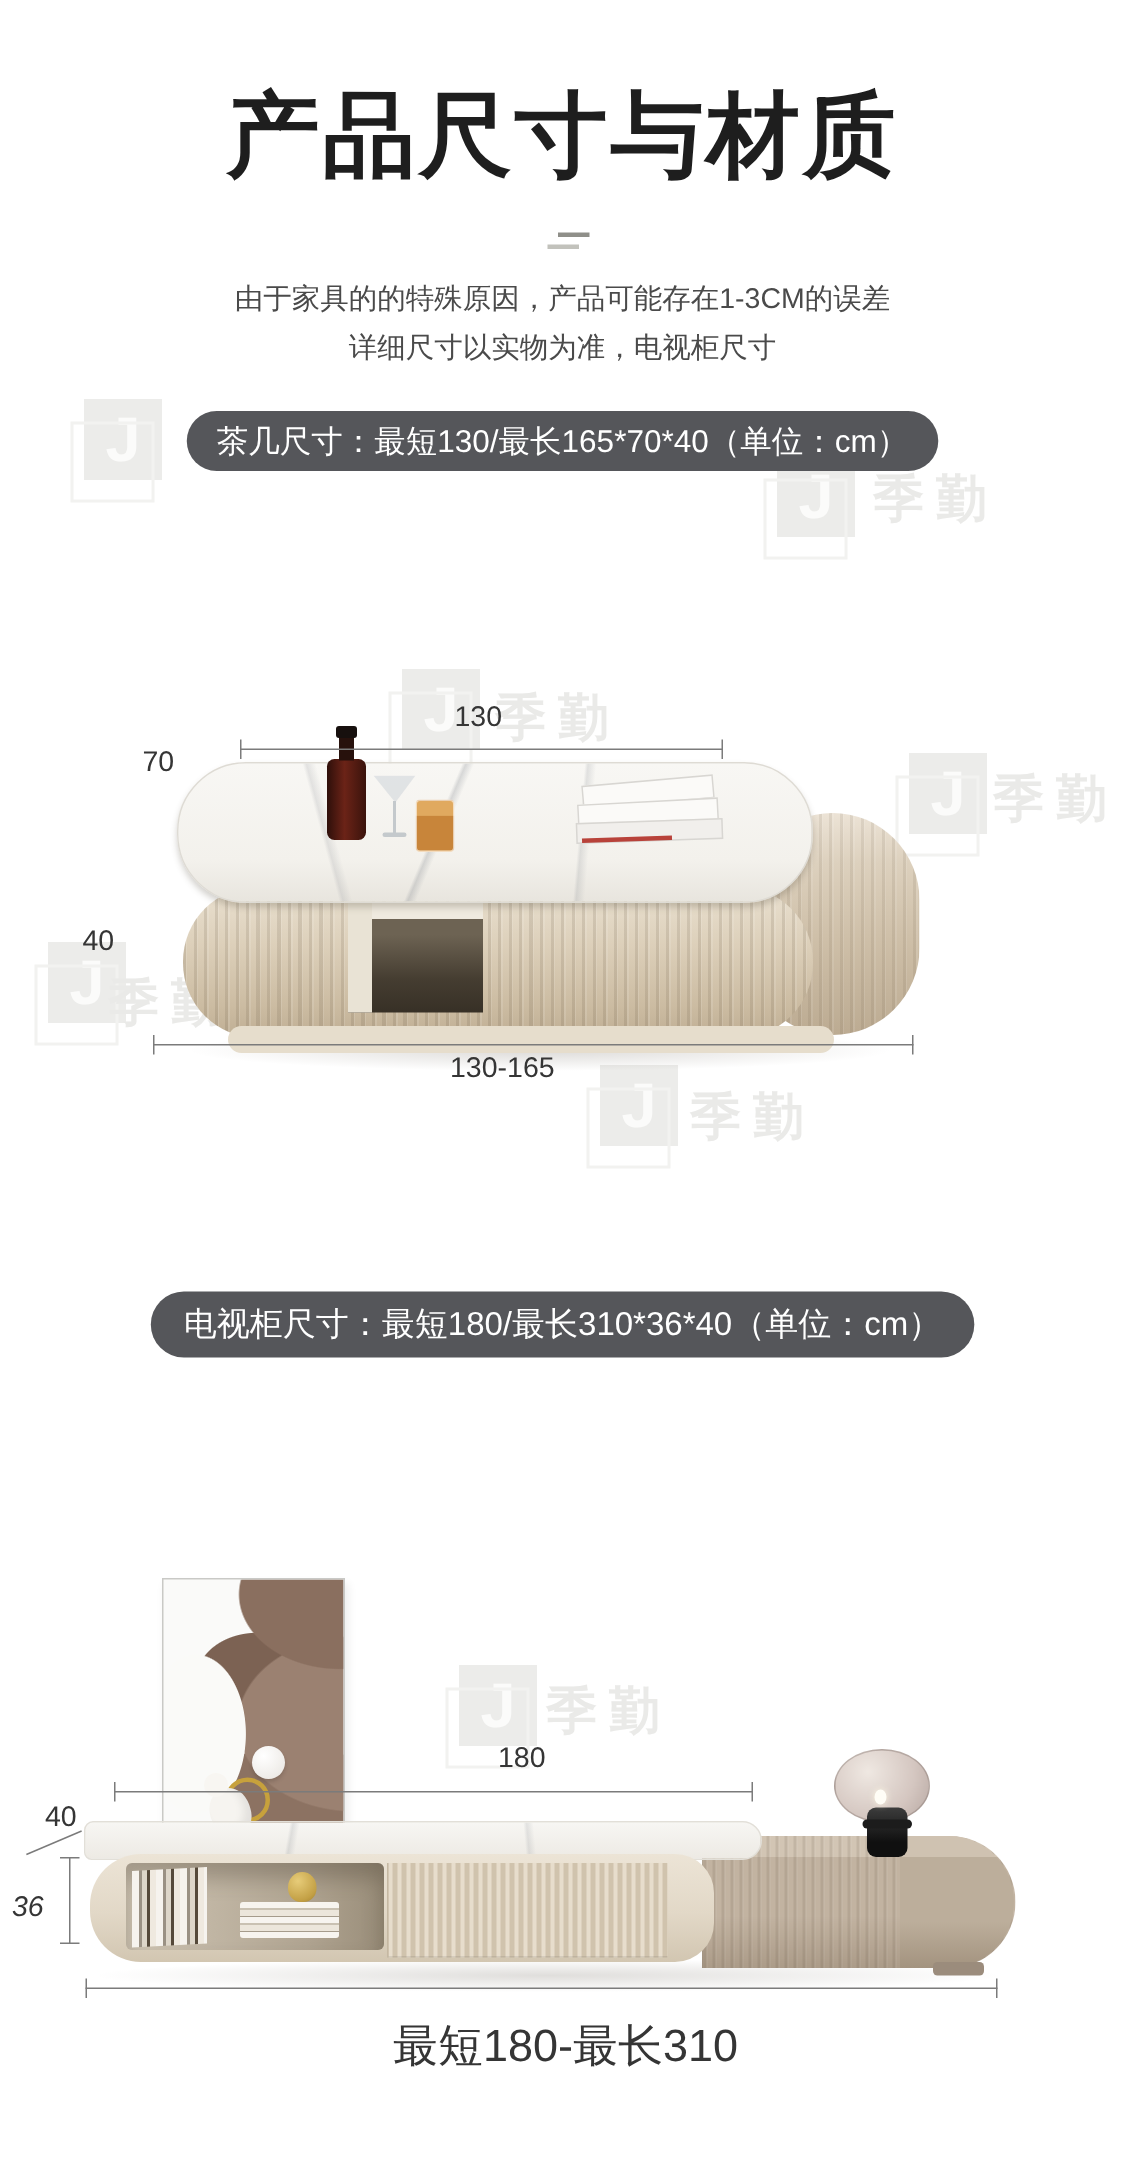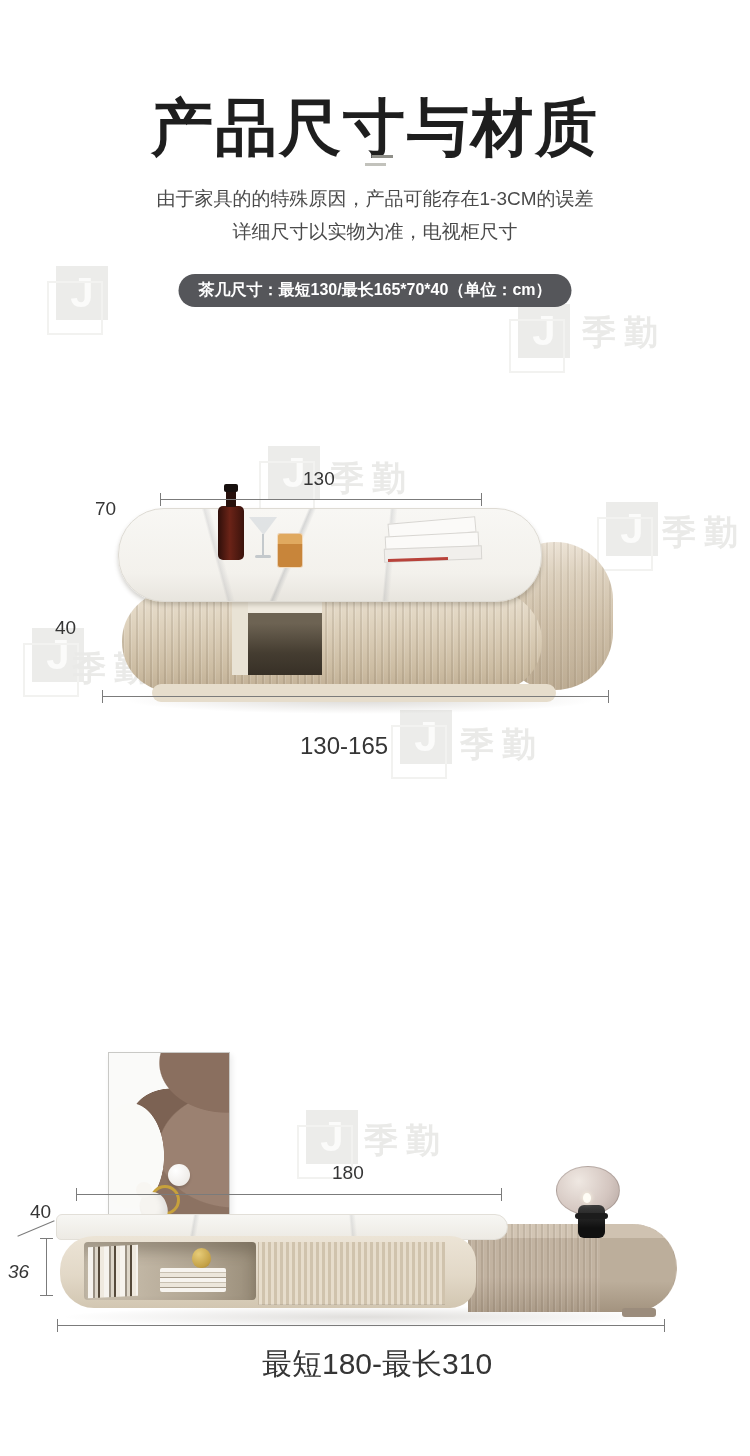--- a/index.html
+++ b/index.html
@@ -2,31 +2,31 @@
 <html><head>
 <meta charset="utf-8">
 <style>
   html,body{margin:0;padding:0;background:#fff;}
   .canvas{
     position:relative;width:750px;height:1456px;margin:0 auto;background:#ffffff;
     overflow:hidden;font-family:"Liberation Sans","DejaVu Sans",sans-serif;
   }
   
   .title{position:absolute;top:48px;left:0;width:100%;text-align:center;
-    font-size:62px;font-weight:900;color:#1e1e1e;letter-spacing:2px;margin-top:38px;}
+    font-size:62px;font-weight:900;color:#1e1e1e;letter-spacing:2px;}
   .divbar{position:absolute;height:3px;}
   .divbar.a{left:372px;top:155px;width:21px;background:#8f8f89;}
   .divbar.b{left:365px;top:163px;width:21px;background:#c2c2bc;}
   .note{position:absolute;left:0;width:100%;text-align:center;font-size:19px;color:#4a4a4a;}
   .note.l1{top:186px;}
   .note.l2{top:219px;}
   
   .pill{position:absolute;left:50%;transform:translateX(-50%);background:#55565a;color:#ffffff;
     border-radius:999px;white-space:nowrap;text-align:center;z-index:6;}
-  .pill.p1{top:274px;font-size:16px;padding:6px 20px;font-weight:bold;}
+  .pill.p1{top:274px;font-size:21px;padding:6px 20px;}
   .pill.p2{top:861px;font-size:22px;padding:7px 22px;}
   
   .wm{position:absolute;z-index:0;}
   .wm-logo{position:relative;width:52px;height:54px;background:#ececea;display:flex;align-items:center;
     justify-content:center;font-size:42px;font-weight:bold;color:#fbfbfa;}
   .wm-logo::after{content:"";position:absolute;left:-9px;top:15px;width:100%;height:92%;
     border:2px solid #f2f2f0;}
   .wm-cn{position:absolute;font-size:34px;font-weight:700;color:#eaeae8;letter-spacing:8px;white-space:nowrap;}
   
   .dlabel{position:absolute;color:#353535;font-size:19px;z-index:5;white-space:nowrap;}
@@ -191,22 +191,23 @@
     <div class="deco-mag m2"></div>
     <div class="deco-mag m3"></div>
     <div class="deco-mag-red"></div>
   </div>
 
   <div class="dlabel" style="left:303px;top:468px;">130</div>
   <div class="dline-h" style="left:160px;top:499px;width:322px;"></div>
   <div class="dlabel" style="left:95px;top:498px;">70</div>
   <div class="dlabel" style="left:55px;top:617px;">40</div>
   <div class="dline-h" style="left:102px;top:696px;width:507px;"></div>
-  <div class="dlabel" style="left:300px;top:732px;font-size:24px;">130-165</div>
-
+  <div class="dlabel" style="left:300px;top:702px;font-size:19px;">130-165</div>
+
+  <div class="pill p2">电视柜尺寸：最短180/最长310*36*40（单位：cm）</div>
 
   <div>
     <div class="art-panel"></div>
     <div class="art-sphere"></div>
     <div class="gold-ring"></div>
     <div class="rabbit-body"></div>
     <div class="rabbit-head"></div>
     <div class="tv-shadow"></div>
     <div class="tv-right"></div>
     <div class="tv-right-cap"></div>

